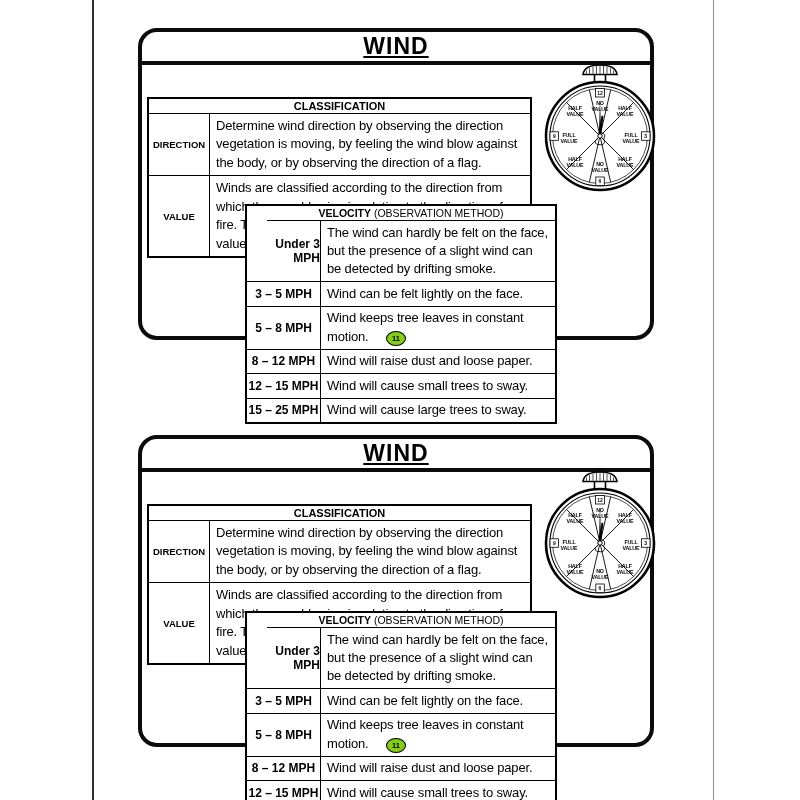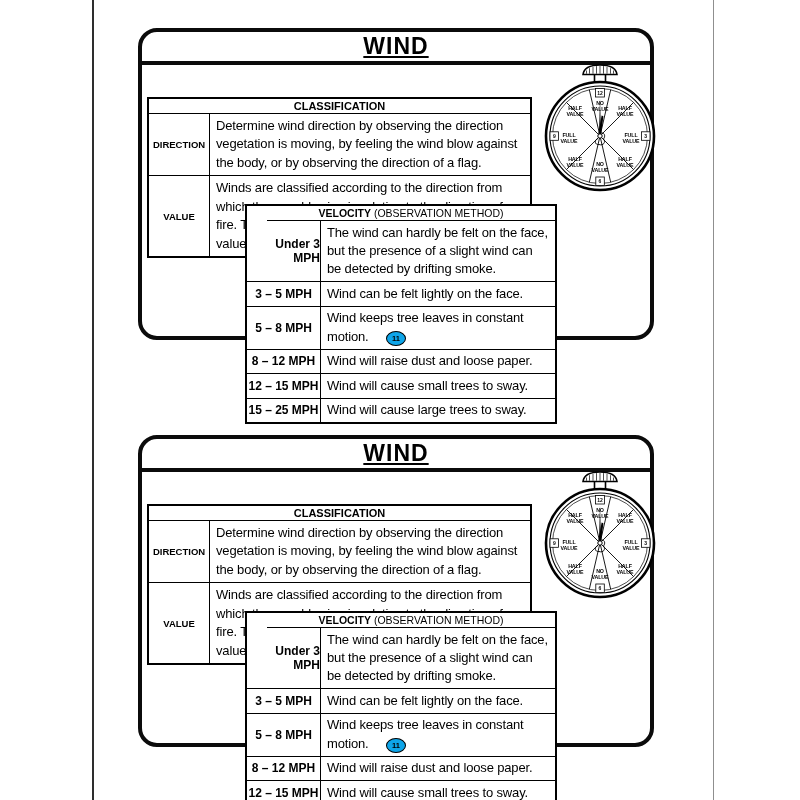--- a/index.html
+++ b/index.html
@@ -53,21 +53,21 @@
 
   .clock{position:absolute;left:398px;top:32px;}
   .clock text{font-family:"Liberation Sans", sans-serif;}
   .hnum{font-size:5px;font-weight:bold;text-anchor:middle;}
   .slab{font-size:5.3px;font-weight:bold;text-anchor:middle;letter-spacing:-0.1px;}
   .hbox{fill:#fff;stroke:#000;stroke-width:0.8;}
 
   .page-badge{
     position:absolute;left:50%;bottom:-10px;transform:translateX(-50%);
     width:20px;height:15px;border:1.3px solid #000;border-radius:50%;
-    background:#0ea5e9;display:flex;align-items:center;justify-content:center;
+    background:#84cc16;display:flex;align-items:center;justify-content:center;
     font-size:7.5px;font-weight:bold;z-index:3;
   }
 </style>
 </head>
 <body>
 
 <div class="vrule vrule-left"></div>
 <div class="vrule vrule-right"></div>
 
 <div id="panels">

